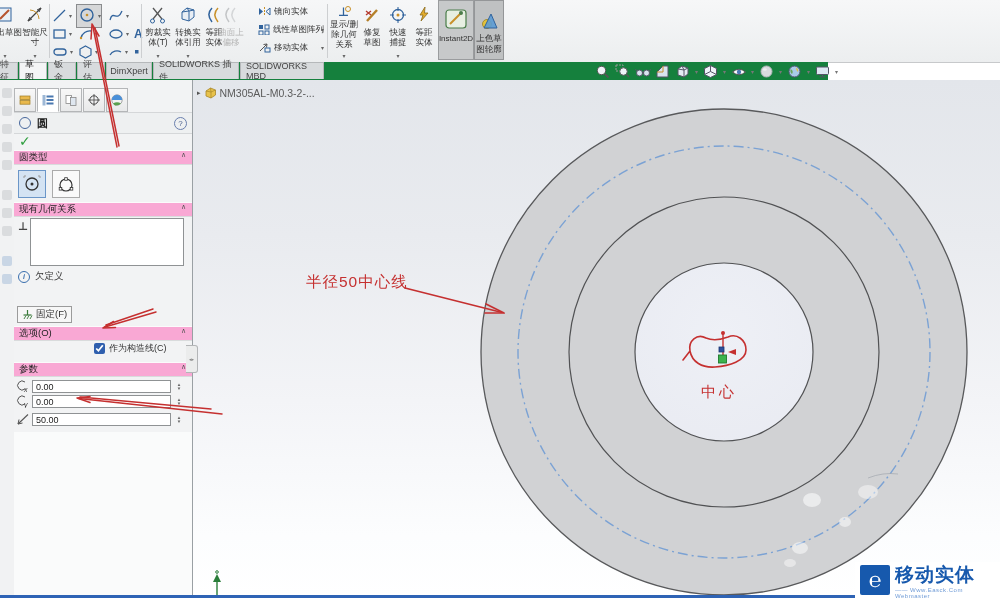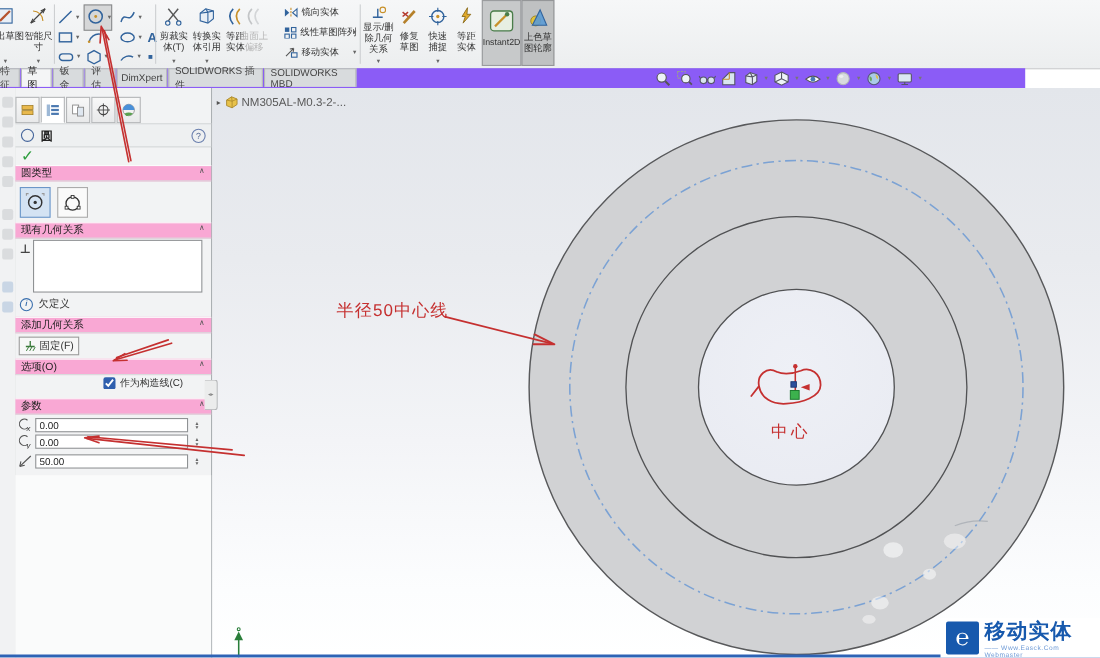--- a/index.html
+++ b/index.html
@@ -9,29 +9,29 @@
   
   .toolbar{position:absolute;left:0;top:0;width:1000px;height:62px;
            background:linear-gradient(#f6f7f8,#eceeef);border-bottom:1px solid #c7c9cb;}
   .sep{position:absolute;top:4px;width:1px;height:54px;background:#cdcfd1;}
   .tbtn{position:absolute;top:0;height:60px;display:flex;flex-direction:column;align-items:center;}
   .tbtn .ticon{height:24px;display:flex;align-items:center;justify-content:center;margin-top:3px;}
   .tbtn .tlabel{font-size:8.5px;line-height:1.2;text-align:center;color:#333;}
   .tbtn .bcaret{position:absolute;bottom:1px;font-size:6px;color:#666;}
   .tbtn.grayed .tlabel{color:#b5b5b5;}
   .pressed{background:#c7c9ca;border:1px solid #9a9c9e;}
-  .pressed2{background:#bfc1c2;border:1px solid #949698;}
+  .pressed2{background:#bfc1c2;border:1px solid #949698;justify-content:center;}
   .stool{position:absolute;width:26px;height:20px;display:flex;align-items:center;}
   .stool .scaret{font-size:6px;color:#666;margin-left:2px;}
   .sel-box{position:absolute;width:24px;height:22px;background:#d6d7d8;border:1px solid #8a8c8e;}
   .mrow{position:absolute;left:0;height:17px;display:flex;align-items:center;width:100%;}
   .mrow .mlabel{font-size:8.5px;margin-left:3px;white-space:nowrap;color:#333;}
   .mrow .mcaret{position:absolute;right:0;font-size:6px;color:#666;}
   
-  .tabband{position:absolute;left:0;top:62px;width:932px;height:18px;background:#8b5cf6;}
+  .tabband{position:absolute;left:0;top:62px;width:828px;height:18px;background:#15803d;}
   .ctab{position:absolute;top:0;height:17px;background:#d8dbdd;border:1px solid #b5b8ba;border-bottom:none;
         font-size:9px;color:#444;display:flex;align-items:center;justify-content:center;padding:0 5px;box-sizing:border-box;}
   .ctab.active{background:#f4f5f6;color:#222;}
   
   .headsup{position:absolute;left:594px;top:63px;height:17px;display:flex;align-items:center;gap:3px;}
   .hicon{width:17px;height:16px;display:flex;align-items:center;justify-content:center;}
   .hcaret{font-size:6px;color:#777;margin:0 1px;}
   
   .lstrip{position:absolute;left:0;top:80px;width:14px;height:518px;background:#f1f2f3;border-right:1px solid #d6d8da;}
   .ghost{position:absolute;left:2px;width:10px;height:10px;background:#dadcde;border-radius:2px;}
@@ -521,24 +521,20 @@
       <span class="col">∧</span>
     </div>
     <span style="position:absolute;left:4px;top:140px;font-size:11px;font-weight:bold;color:#444;">⊥</span>
     <div class="listbox" style="left:16px;top:138px;width:152px;height:46px;"></div>
 
     <div class="inforow" style="left:4px;top:190px;">
       <span class="info-ic">i</span>
       <span>欠定义</span>
     </div>
 
-    <div class="sech" style="top:208px;">
-      <span>添加几何关系</span>
-      <span class="col">∧</span>
-    </div>
     <div class="fixbtn" style="left:3px;top:226px;">
       <svg width="11" height="11">
           <line x1="5.5" y1="1" x2="5.5" y2="6" stroke="#3a7a3a" stroke-width="1.2"></line>
           <line x1="1.5" y1="6" x2="9.5" y2="6" stroke="#3a7a3a" stroke-width="1.2"></line>
           <path d="M2,10 L4,6.5 M5,10 L7,6.5 M8,10 L10,6.5" stroke="#3a7a3a" stroke-width="0.9"></path>
         </svg>
       <span>固定(F)</span>
     </div>
 
     <div class="sech" style="top:246px;">

